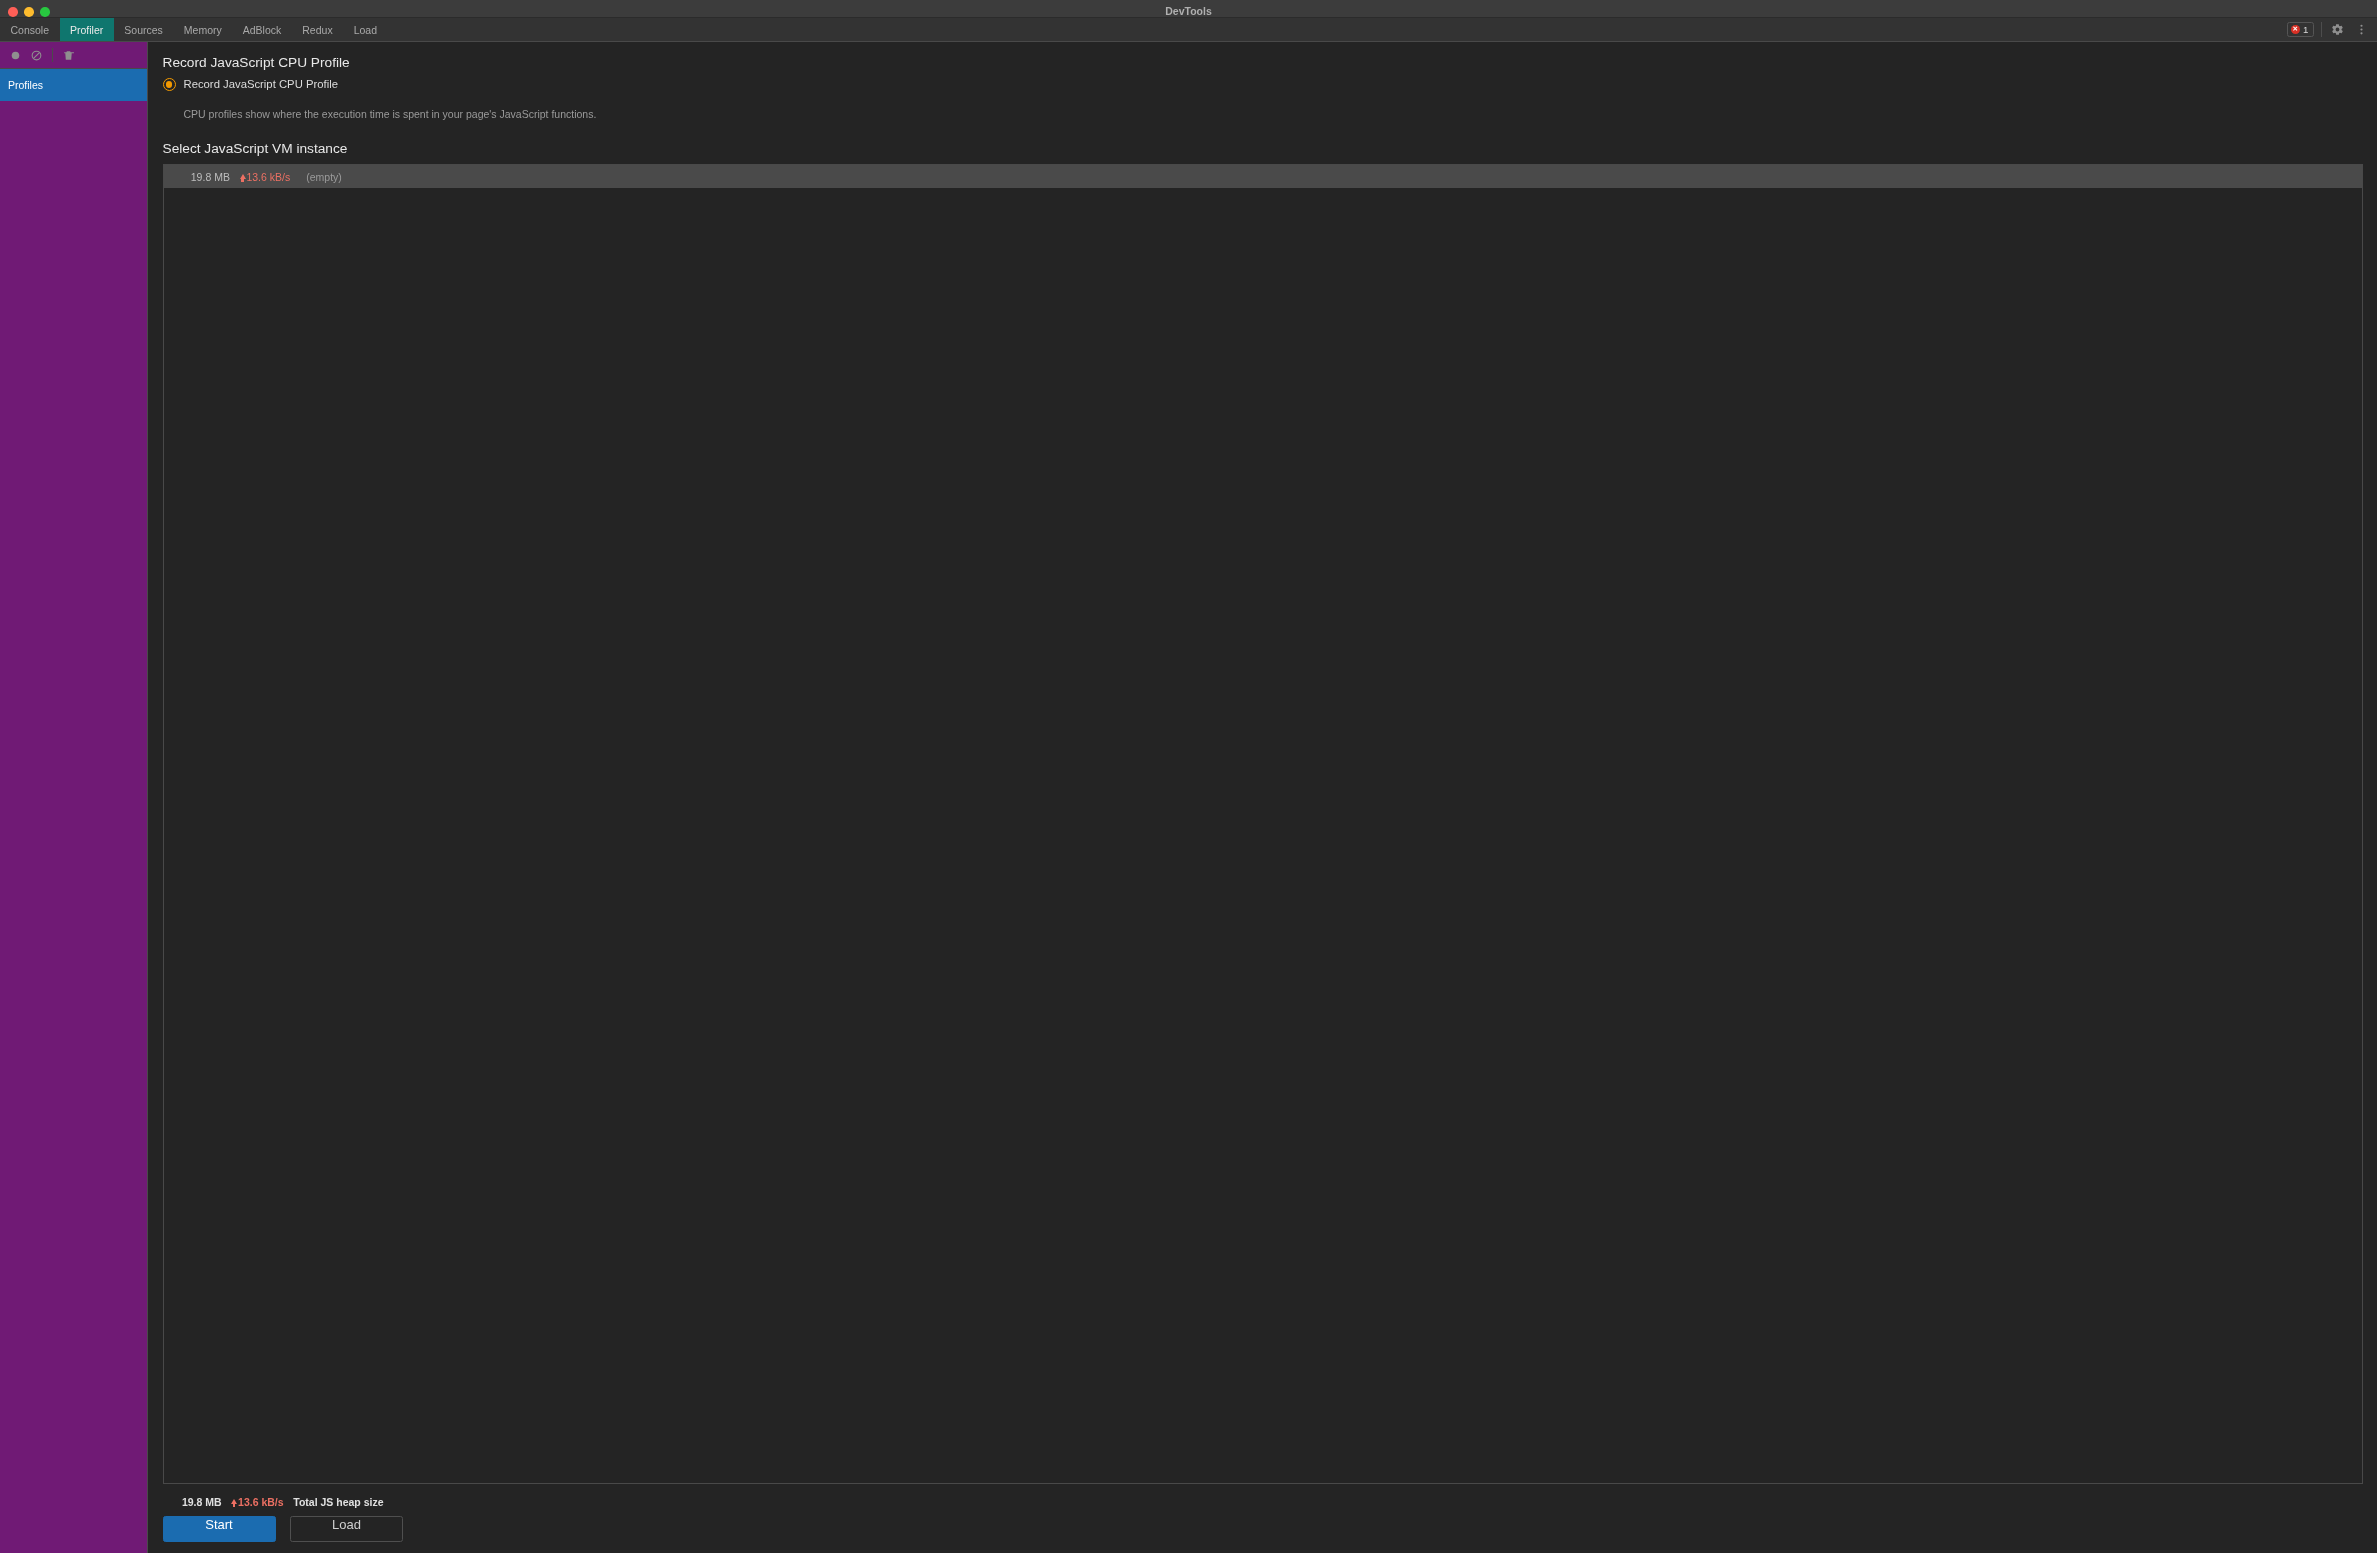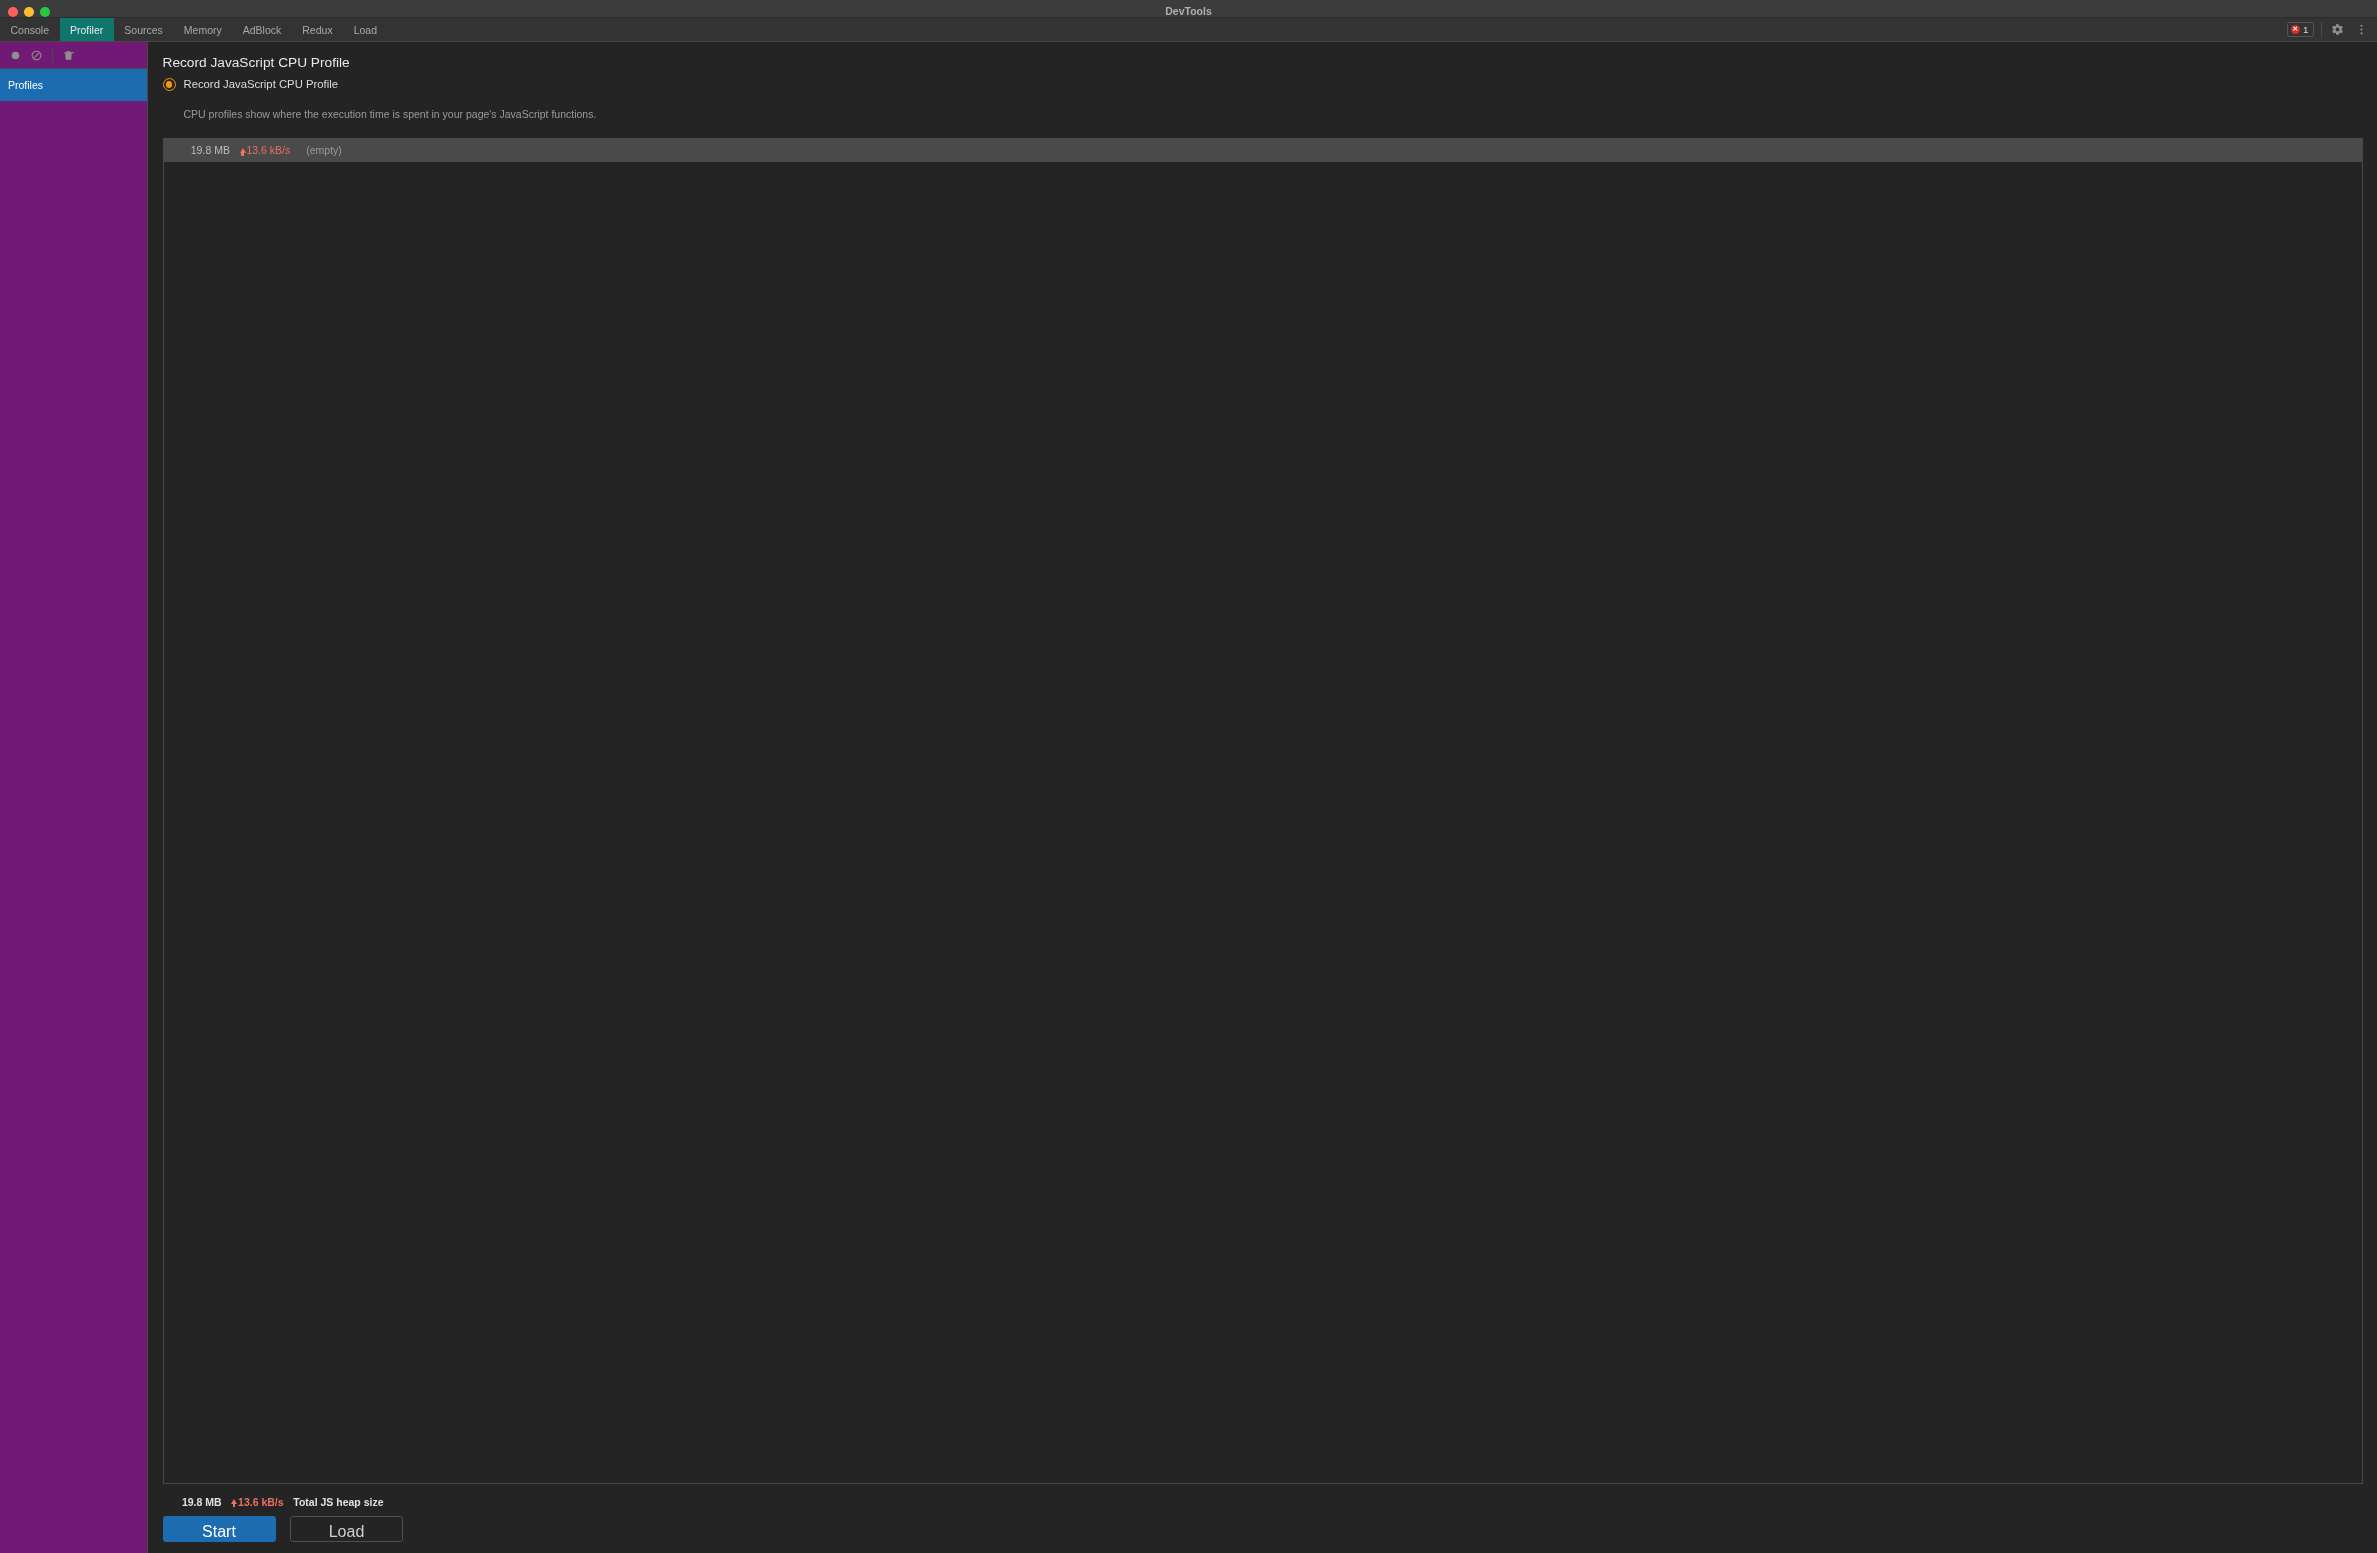--- a/index.html
+++ b/index.html
@@ -240,23 +240,23 @@
   .footer-label { color: #e0e0e0; font-weight:600; }
 
   .footer-buttons {
     display:flex;
     gap: 14.5px;
     padding-left: 0;
   }
   .btn {
     width: 113px; height: 26px;
     display: inline-flex;
-    align-items:flex-end; justify-content:center;
+    align-items:flex-start; justify-content:center;
     border-radius: 2.4px;
-    font-size: 16px;
+    font-size: 13px;
     cursor: pointer;
   }
   .btn-primary {
     background: #1b6cb0;
     color: #ffffff;
     border: 0.8px solid #1b6cb0;
   }
   .btn-ghost {
     background: transparent;
     color: #cfcfcf;
@@ -365,20 +365,21 @@
     <div class="section-heading">Record JavaScript CPU Profile</div>
 
     <div class="radio-row">
       <span class="radio-outer">
           <span class="radio-inner"></span>
         </span>
       <span class="radio-label">Record JavaScript CPU Profile</span>
     </div>
     <div class="radio-desc">CPU profiles show where the execution time is spent in your page's JavaScript functions.</div>
 
+    <div class="section-heading">Select JavaScript VM instance</div>
 
     <div class="vm-list">
       <div class="vm-row">
         <span class="vm-heap">19.8 MB</span>
         <span class="vm-rate">
           <span class="up-arrow"></span>
           <span>13.6 kB/s</span>
         </span>
         <span class="vm-name">(empty)</span>
       </div>

